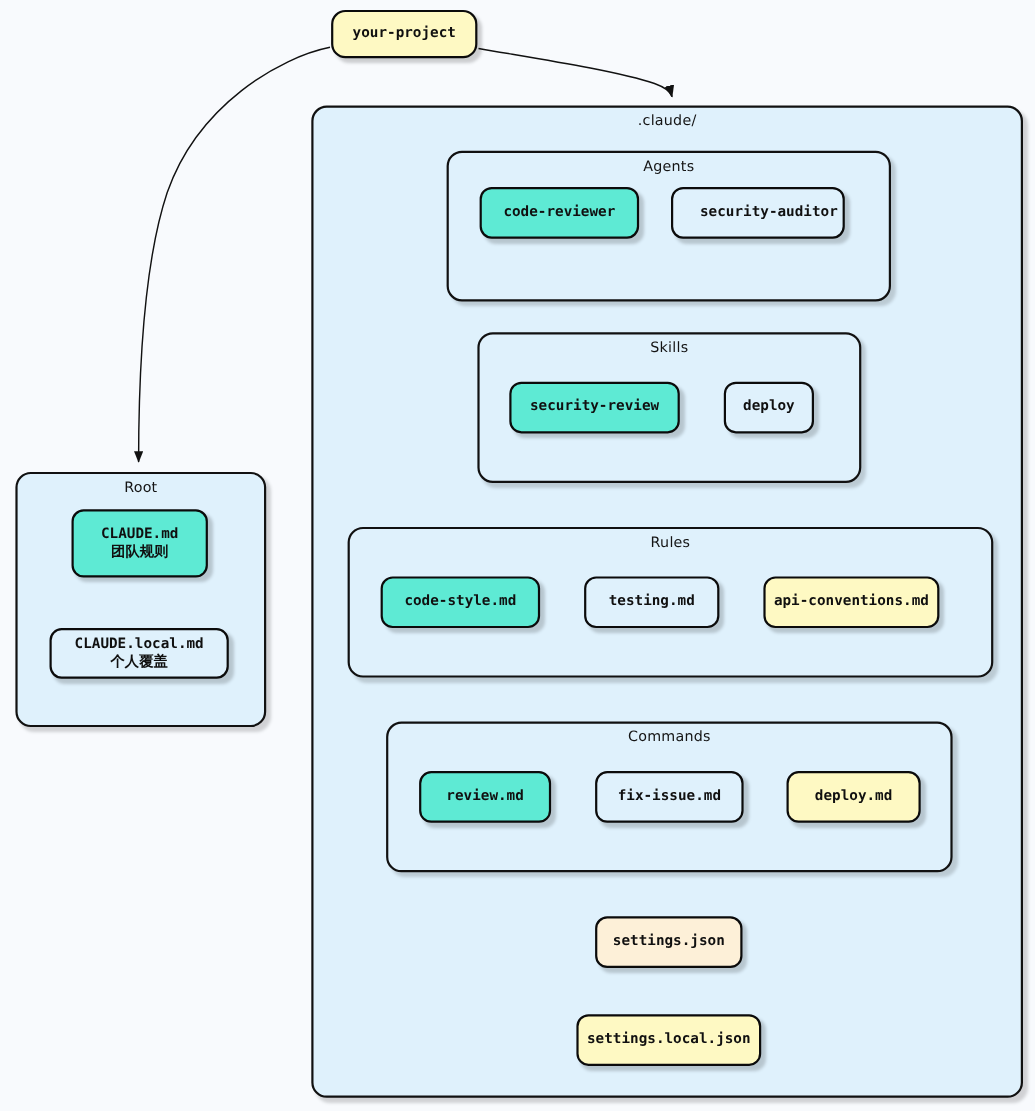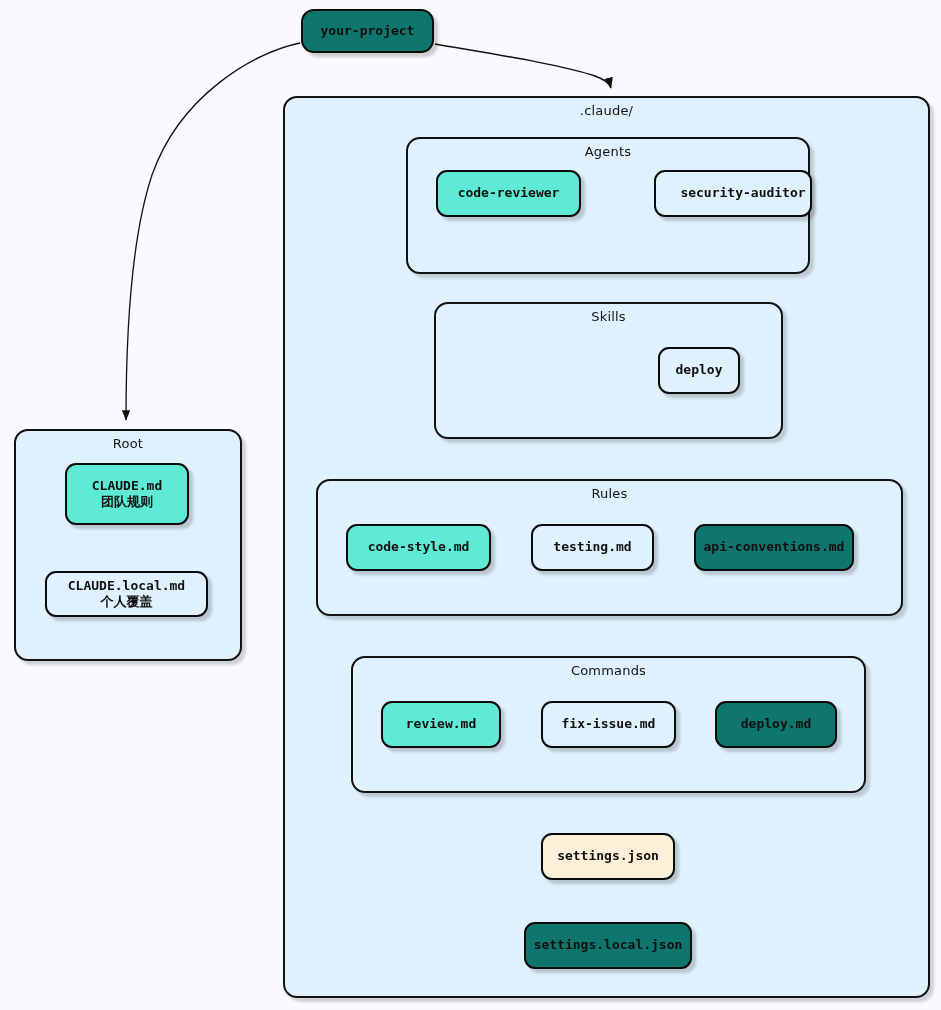--- a/index.html
+++ b/index.html
@@ -73,41 +73,41 @@
     z-index: 3;
   }
   .node .line2 {
     font-family: "DejaVu Sans", sans-serif;
     font-weight: bold;
     font-size: 13px;
   }
 
   .fill-blue   { background: #dff1fc; }
   .fill-pink   { background: #5eead4; }
-  .fill-purple { background: #0f766e; align-items: center; }
+  .fill-purple { background: #fef9c3; align-items: center; }
   .fill-cream  { background: #fdf0d8; }
 
   
   #node-your-project {
     left: 301px; top: 9px; width: 133px; height: 44px;
     border-radius: 13px;
   }
 
   
   #cluster-root { left: 14px; top: 429px; width: 228px; height: 232px; }
   #node-claude-md       { left: 65px; top: 463px; width: 124px; height: 62px; }
   #node-claude-local-md { left: 45px; top: 571px; width: 163px; height: 46px; }
 
   
   #cluster-claude { left: 283px; top: 96px; width: 647px; height: 902px; }
 
   
   #cluster-agents { left: 406px; top: 137px; width: 404px; height: 137px; }
   #node-code-reviewer    { left: 436px; top: 170px; width: 145px; height: 47px; }
-  #node-security-auditor { left: 654px; top: 170px; width: 158px; height: 47px; padding-left: 20px; }
+  #node-security-auditor { left: 610px; top: 170px; width: 158px; height: 47px; padding-left: 20px; }
 
   
   #cluster-skills { left: 434px; top: 302px; width: 349px; height: 137px; }
   #node-security-review { left: 463px; top: 347px; width: 155px; height: 47px; }
   #node-deploy          { left: 658px; top: 347px; width: 82px; height: 47px; }
 
   
   #cluster-rules { left: 316px; top: 479px; width: 587px; height: 137px; }
   #node-code-style-md      { left: 346px; top: 524px; width: 145px; height: 47px; }
   #node-testing-md         { left: 531px; top: 524px; width: 123px; height: 47px; }
@@ -164,20 +164,23 @@
   <div class="node fill-pink" id="node-code-reviewer">
     <span>code-reviewer</span>
   </div>
   <div class="node fill-blue" id="node-security-auditor">
     <span>security-auditor</span>
   </div>
 
   <div class="cluster" id="cluster-skills">
     <div class="cluster-label">Skills</div>
   </div>
+  <div class="node fill-pink" id="node-security-review">
+    <span>security-review</span>
+  </div>
   <div class="node fill-blue" id="node-deploy">
     <span>deploy</span>
   </div>
 
   <div class="cluster" id="cluster-rules">
     <div class="cluster-label">Rules</div>
   </div>
   <div class="node fill-pink" id="node-code-style-md">
     <span>code-style.md</span>
   </div>

